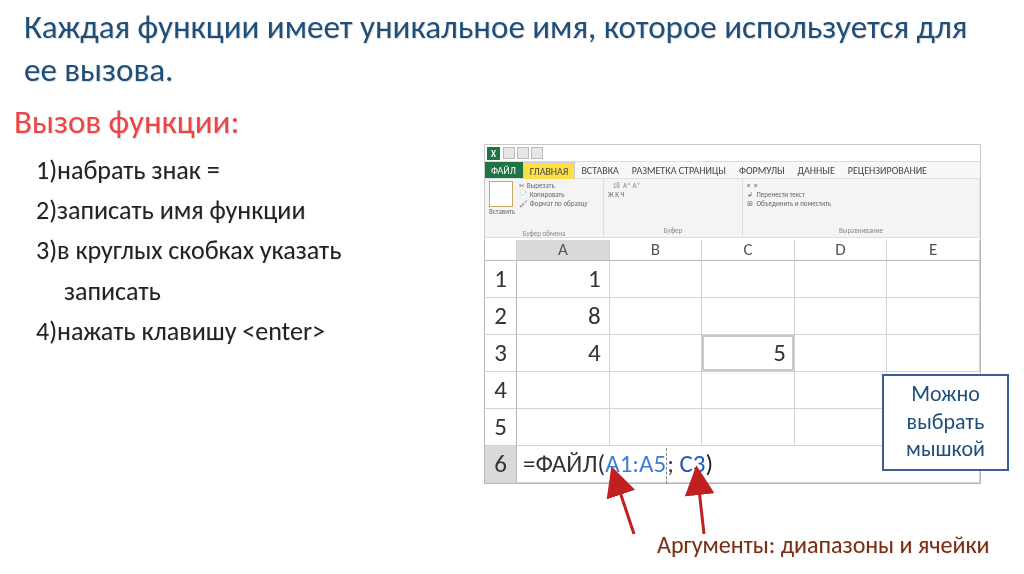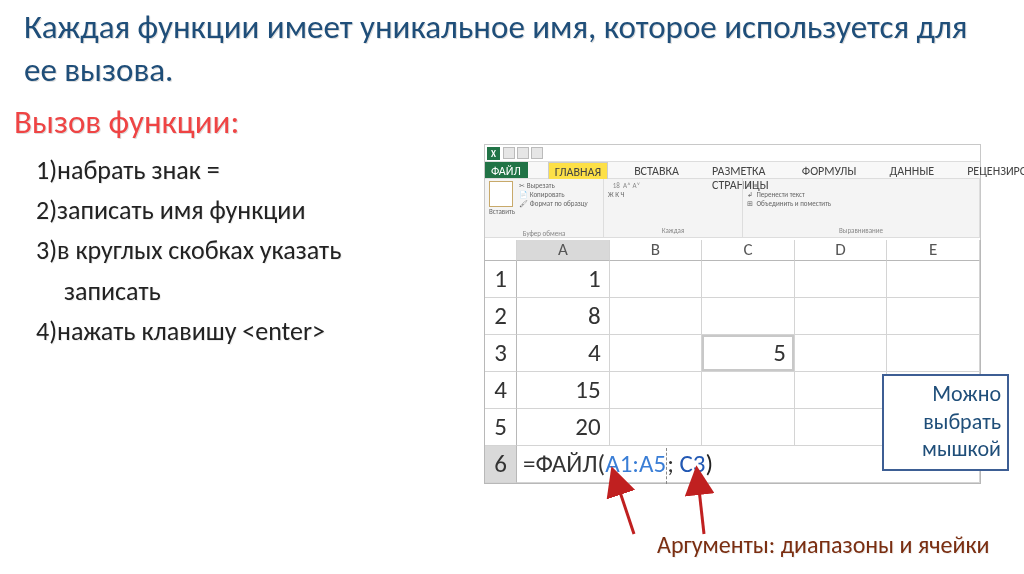--- a/index.html
+++ b/index.html
@@ -59,21 +59,21 @@
   .xl-logo {
     width:13px;height:13px;margin:1px 2px;
     background:#217346;color:#fff;font-size:9px;font-weight:bold;
     display:flex;align-items:center;justify-content:center;
   }
   .qat-ico {
     width:10px;height:10px;margin:0 1px;display:inline-block;
     background:#e6e6e6;border:1px solid #bbb;
   }
   .tabs {
-    height:16px;display:flex;font-size:12px;gap:20px;
+    height:16px;display:flex;font-size:10px;
   }
   .tab {
     padding:2px 6px 1px 6px; color:#444; border-right:1px solid transparent;
   }
   .tab.file { background:#217346; color:#fff; }
   .tab.active { background:#fde047; border:1px solid #ccc; border-bottom:none; margin-bottom:-1px; }
   .groups {
     height:58px;display:flex;border-top:1px solid #ddd;background:#f4f4f4;
     overflow:hidden;
   }
@@ -135,21 +135,21 @@
   .callout {
     position:absolute;
     left: 398px; top: 230px;
     width: 111px;
     border:2px solid #3d5e94;
     background:#fff;
     color:#1f4e79;
     font-size:22px;
     line-height:1.25;
     padding:4px 6px 6px 6px;
-    text-align:right;
+    text-align:center;
   }
 
   
   .svg-layer{
     position:absolute;left:0;top:0;width:520px;height:410px;pointer-events:none;
   }
 
   .bottom-label{
     position:absolute;
     left:145px; top:386px;
@@ -211,21 +211,21 @@
             <div><span>🖌</span><span>Формат по образцу</span></div>
           </div>
         </div>
         <div class="group-title">Буфер обмена</div>
       </div>
       <div class="group" style="width:130px">
         <div>
           <div style="font-size:7px;color:#888">&nbsp;&nbsp;&nbsp;<span>18</span>&nbsp;&nbsp;A˄&nbsp;A˅</div>
           <div>Ж  К  Ч</div>
         </div>
-        <div class="group-title">Каждая</div>
+        <div class="group-title">Буфер</div>
       </div>
       <div class="group" style="flex:1">
         <div class="mini-row">
           <div><span>≡</span>&nbsp;<span>≡</span></div>
           <div><span>↲</span>&nbsp;<span>Перенести текст</span></div>
           <div><span>⊞</span>&nbsp;<span>Объединить и поместить</span></div>
         </div>
         <div class="group-title">Выравнивание</div>
       </div>
     </div>
@@ -269,29 +269,27 @@
     <div class="row">
       <div class="row-head">3</div>
       <div class="col-a">4</div>
       <div class="col-other"></div>
       <div class="col-other cell-c3">5</div>
       <div class="col-other"></div>
       <div class="col-other"></div>
     </div>
     <div class="row">
       <div class="row-head">4</div>
-      <div class="col-a">15</div>
       <div class="col-other"></div>
       <div class="col-other"></div>
       <div class="col-other"></div>
       <div class="col-other"></div>
     </div>
     <div class="row">
       <div class="row-head">5</div>
-      <div class="col-a">20</div>
       <div class="col-other"></div>
       <div class="col-other"></div>
       <div class="col-other"></div>
       <div class="col-other"></div>
     </div>
     <div class="row">
       <div class="row-head sel">6</div>
       <div class="formula-cell" style="grid-column: span 5;">
         <span>=ФАЙЛ(</span><span class="formula-range">A1:A5</span><span class="vsep"></span><span>; </span><span class="formula-sec-arg">C3</span><span class="paren">)</span>
       </div>

